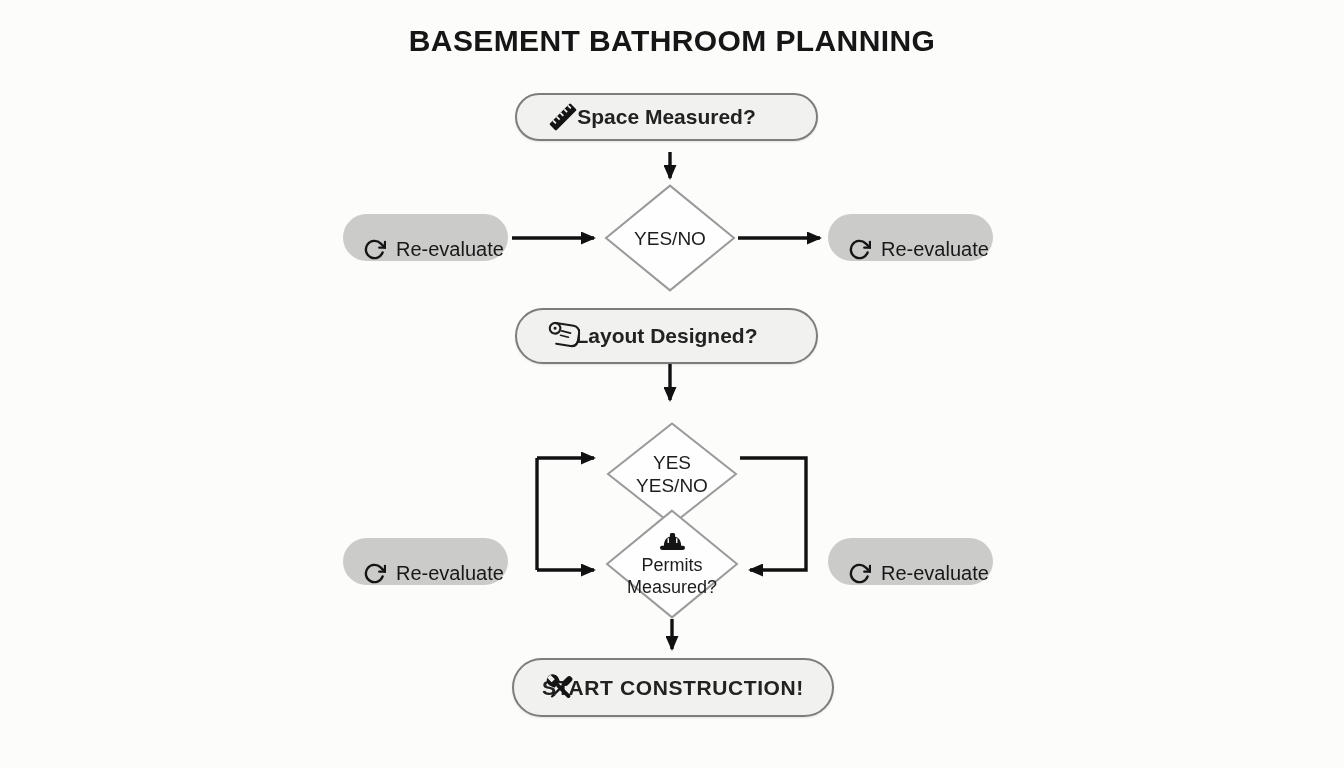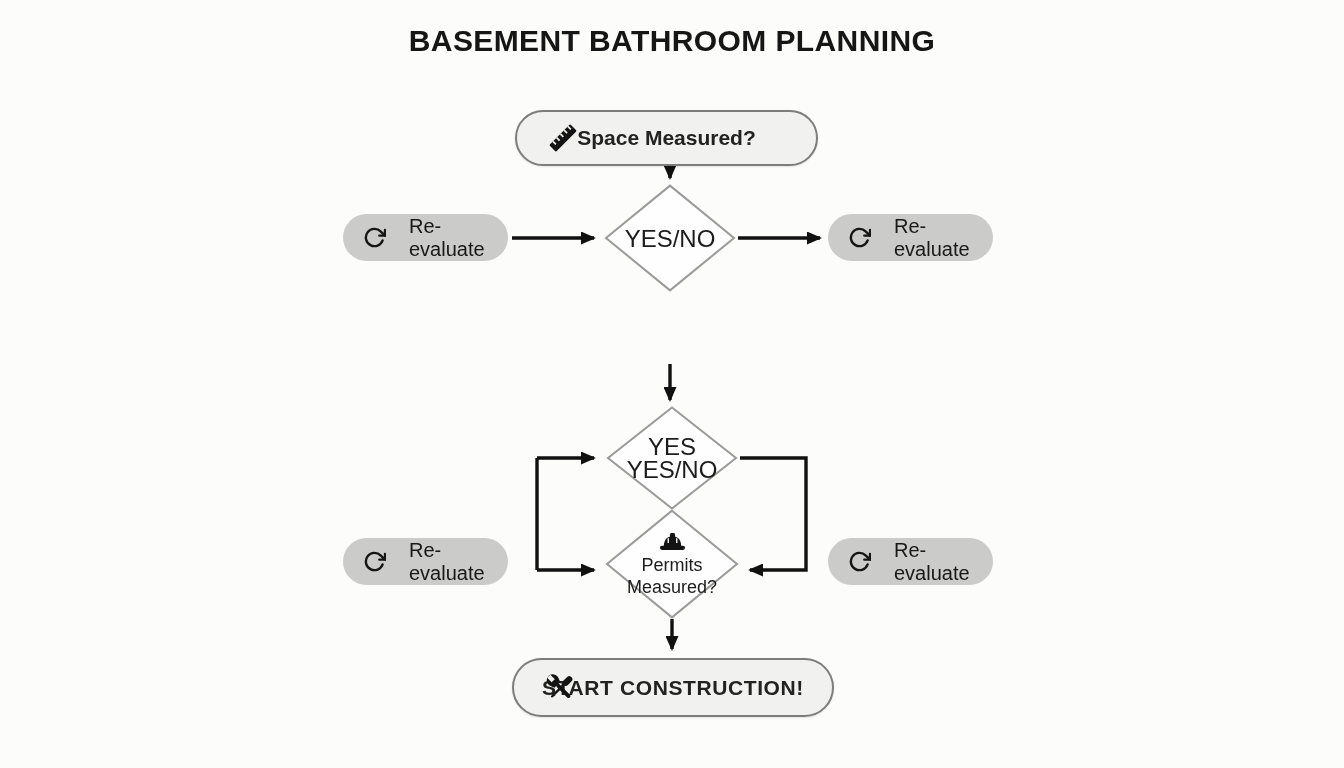--- a/index.html
+++ b/index.html
@@ -20,32 +20,32 @@
   .pill{
     position:absolute;z-index:2;display:flex;align-items:center;justify-content:center;
     background:#f1f1ef;border:2px solid #7d7d7d;border-radius:30px;
     box-shadow:0 1px 2px rgba(0,0,0,.10);box-sizing:border-box;
   }
   .pill .label{font-size:21px;font-weight:700;color:#222;}
   .pill .icon{position:absolute;left:28px;top:50%;transform:translateY(-50%);display:flex;}
   .pill.start .label{font-size:21px;font-weight:600;letter-spacing:.6px;}
   
   .loop{
-    position:absolute;z-index:2;display:flex;align-items:center;
+    position:absolute;z-index:2;display:flex;align-items:flex-end;
     background:#cbcbca;border-radius:24px;box-sizing:border-box;
-    padding-left:20px;gap:23px;
+    padding-left:20px;gap:10px;
   }
   .loop .label{font-size:20px;font-weight:500;color:#181818;}
   
   .diamond{position:absolute;z-index:2;}
   .diamond svg.shape{position:absolute;left:0;top:0;width:100%;height:100%;}
   .diamond .content{
     position:absolute;inset:0;display:flex;flex-direction:column;
     align-items:center;justify-content:center;text-align:center;
-    font-size:24px;font-weight:500;color:#1c1c1c;line-height:23px;
+    font-size:19px;font-weight:500;color:#1c1c1c;line-height:23px;
   }
   .diamond .content.small{font-size:18px;line-height:22px;}
 </style>
 </head>
 <body>
 
 <div id="canvas">
 
   <div class="title">BASEMENT BATHROOM PLANNING</div>
 
@@ -61,21 +61,21 @@
       <path d="M738 238 L820 238" marker-end="url(#ah)"></path>
       <path d="M670 364 L670 400" marker-end="url(#ah)"></path>
       <path d="M537 458 L537 570"></path>
       <path d="M537 458 L594 458" marker-end="url(#ah)"></path>
       <path d="M537 570 L594 570" marker-end="url(#ah)"></path>
       <path d="M740 458 L806 458 L806 570 L750 570" marker-end="url(#ah)"></path>
       <path d="M672 619 L672 649" marker-end="url(#ah)"></path>
     </g>
   </svg>
 
-  <div class="pill" style="left:515px;top:110px;width:303px;height:56px;align-items:center;">
+  <div class="pill" style="left:515px;top:93px;width:303px;height:48px;align-items:center;">
     <span class="icon">
       <svg width="36" height="36" viewBox="0 0 34 34">
         <g transform="rotate(-45 17 17)">
           <rect x="3" y="12.5" width="28" height="9" rx="1.2" fill="#141414"></rect>
           <g stroke="#f1f1ef" stroke-width="1.6">
             <line x1="8" y1="12.5" x2="8" y2="16.5"></line>
             <line x1="13" y1="12.5" x2="13" y2="16.5"></line>
             <line x1="18" y1="12.5" x2="18" y2="16.5"></line>
             <line x1="23" y1="12.5" x2="23" y2="16.5"></line>
             <line x1="28" y1="12.5" x2="28" y2="16.5"></line>
@@ -106,22 +106,36 @@
   <div class="loop" style="left:828px;top:214px;width:165px;height:47px;">
     <span style="display:flex;">
       <svg width="23" height="23" viewBox="0 0 24 24" fill="none" stroke="#151515" stroke-width="2.5" stroke-linecap="round" stroke-linejoin="round">
         <polyline points="23 4 23 10 17 10"></polyline>
         <path d="M20.49 15a9 9 0 1 1-2.12-9.36L23 10"></path>
       </svg>
     </span>
     <span class="label">Re-evaluate</span>
   </div>
 
-
-  <div class="diamond" style="left:606px;top:406px;width:132px;height:104px;">
+  <div class="pill" style="left:515px;top:308px;width:303px;height:56px;">
+    <span class="icon">
+      <svg width="40" height="34" viewBox="0 0 40 32">
+        <g transform="rotate(9 20 16)" fill="#f1f1ef" stroke="#1c1c1c" stroke-width="2.1" stroke-linecap="round" stroke-linejoin="round">
+          <path d="M9 4.5 H27 a6.5 6.5 0 0 1 6.5 6.5 V18.5 a6.5 6.5 0 0 1 -6.5 6.5 H12.5"></path>
+          <path d="M27 25 c3.2 0 5.6 -1.8 6.1 -4.4" fill="none"></path>
+          <circle cx="9" cy="10" r="5.3"></circle>
+          <circle cx="9" cy="10" r="1.5" fill="#1c1c1c" stroke="none"></circle>
+          <path d="M16 11.5 l9 .8 M15.5 16 l8 .7" fill="none" stroke-width="1.7"></path>
+        </g>
+      </svg>
+    </span>
+    <span class="label">Layout Designed?</span>
+  </div>
+
+  <div class="diamond" style="left:606px;top:422px;width:132px;height:104px;">
     <svg class="shape" viewBox="0 0 100 100" preserveAspectRatio="none">
       <polygon points="50,1.5 98.5,50 50,98.5 1.5,50" fill="#fefefe" stroke="#9a9a9a" stroke-width="2" vector-effect="non-scaling-stroke"></polygon>
     </svg>
     <div class="content">
       <span>YES</span>
       <span>YES/NO</span>
     </div>
   </div>
 
   <div class="loop" style="left:343px;top:538px;width:165px;height:47px;">

